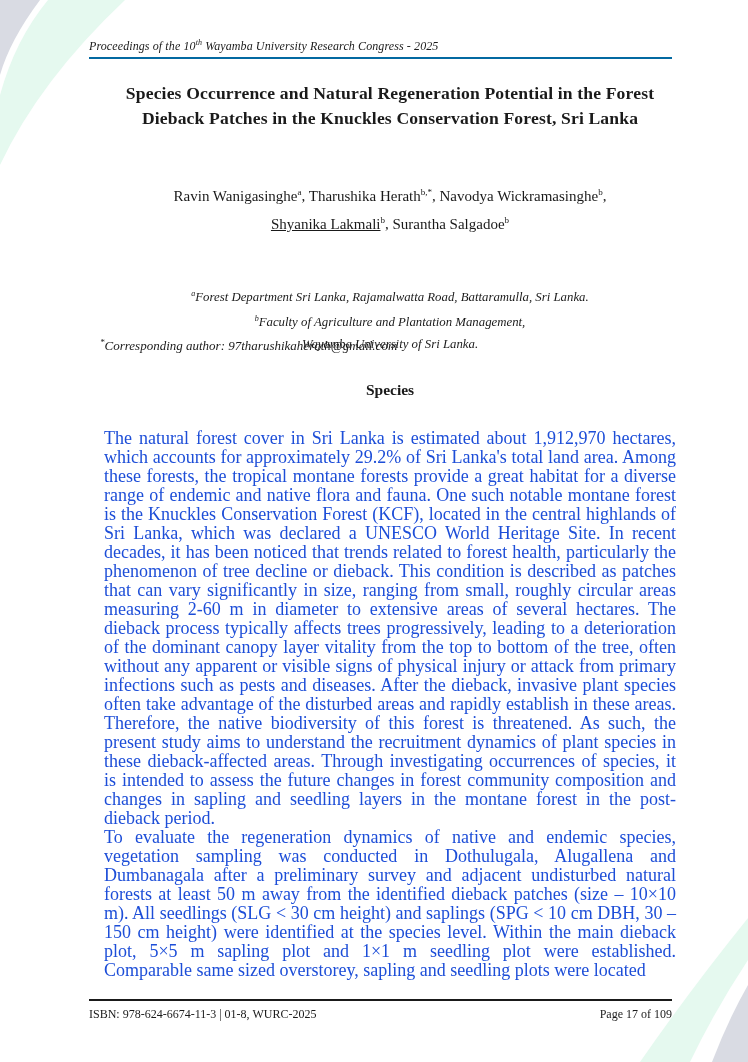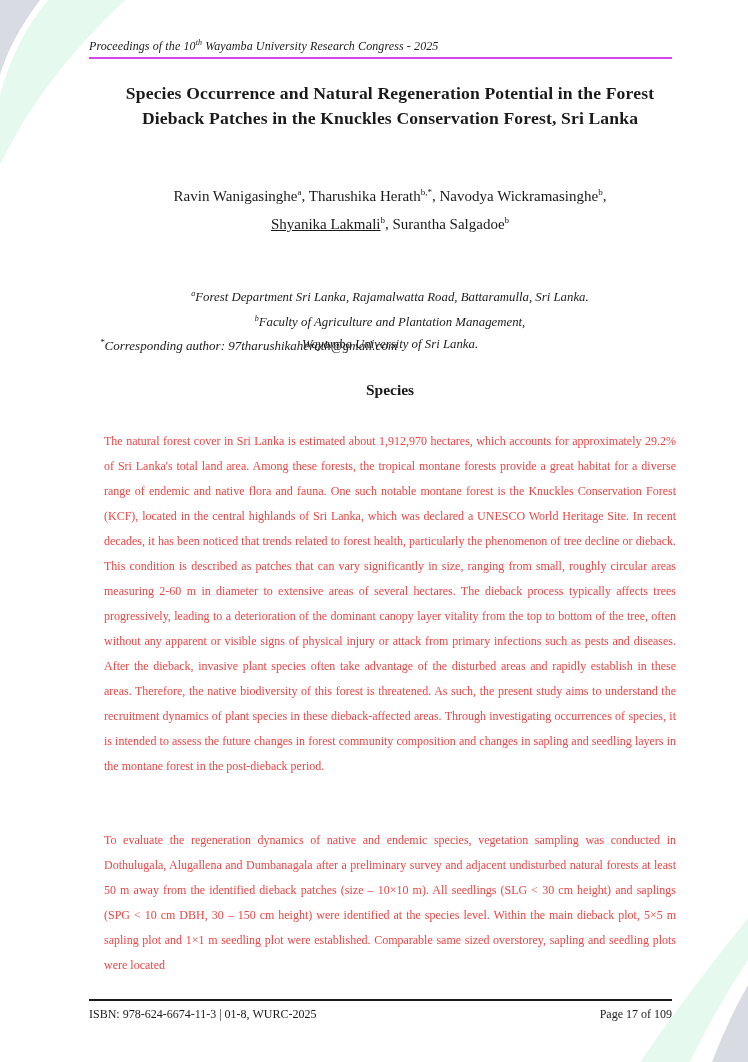--- a/index.html
+++ b/index.html
@@ -5,21 +5,21 @@
     html, body { margin: 0; padding: 0; }
     body {
       width: 748px; height: 1062px; position: relative; overflow: hidden;
       background: #ffffff; color: #1a1a1a;
       font-family: "DejaVu Serif", "Liberation Serif", serif;
     }
     .deco { position: absolute; inset: 0; pointer-events: none; }
     .header {
       position: absolute; left: 89px; top: 38px; width: 583px;
       font-style: italic; font-size: 12px; color: #1a1a1a;
-      border-bottom: 2px solid #d946ef; padding-bottom: 3px;
+      border-bottom: 2px solid #0369a1; padding-bottom: 3px;
       font-family: "Liberation Serif", serif;
       letter-spacing: 0.1px;
     }
     .header sup { font-size: 8px; }
     .title {
       position: absolute; left: 100px; top: 81px; width: 580px;
       text-align: center; font-weight: bold; font-size: 17.6px; line-height: 25px;
       font-family: "Liberation Serif", serif; letter-spacing: 0.15px;
     }
     .authors {
@@ -42,22 +42,22 @@
       font-family: "Liberation Serif", serif;
     }
     .corr sup { font-size: 9px; }
     .abstract-h {
       position: absolute; left: 100px; top: 381px; width: 580px;
       text-align: center; font-weight: bold; font-size: 15.5px;
       font-family: "Liberation Serif", serif;
     }
     .body-text {
       position: absolute; left: 104px; width: 572px;
-      font-size: 12px; line-height: 25px; text-align: justify;
-      font-family: "Liberation Serif", serif; color: #ef4444;
+      font-size: 18px; line-height: 19px; text-align: justify;
+      font-family: "Liberation Serif", serif; color: #1d4ed8;
     }
     .p1 { top: 429px; }
     .p2 { top: 828px; }
     .footer-line {
       position: absolute; left: 89px; top: 999px; width: 583px; height: 0;
       border-top: 2px solid #1a1a1a;
     }
     .footer-left {
       position: absolute; left: 89px; top: 1007px;
       font-size: 12px; font-family: "Liberation Serif", serif;

